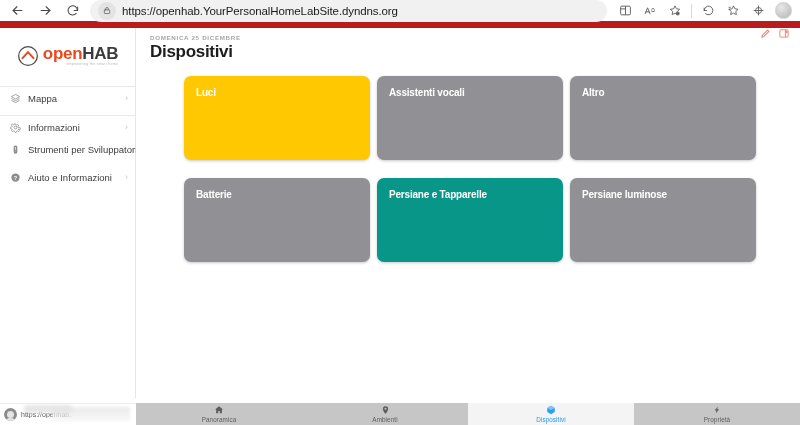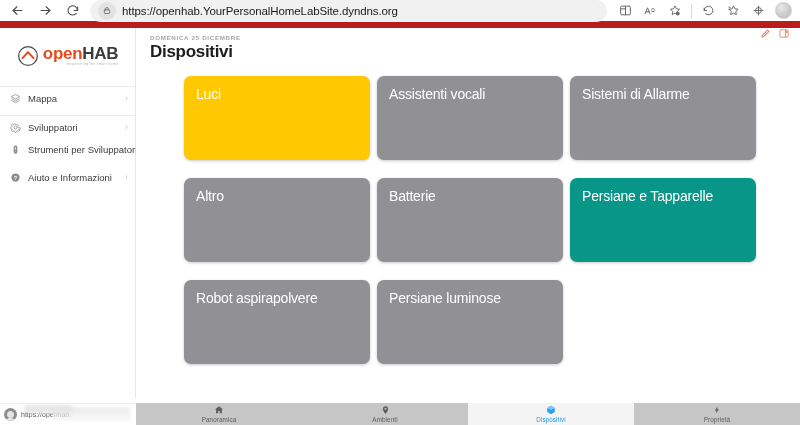--- a/index.html
+++ b/index.html
@@ -125,21 +125,21 @@
     grid-template-columns: repeat(3, 186px);
     grid-gap: 18px 7px;
   }
   .card {
     height: 84px; border-radius: 7px;
     padding: 11px 12px;
     box-shadow: 0 1px 3px rgba(0,0,0,0.22);
     cursor: pointer; position: relative;
   }
   .card-title {
-    color: #ffffff; font-size: 14px; font-weight: 400;
+    color: #ffffff; font-size: 10px; font-weight: 700;
     letter-spacing: -0.2px; line-height: 1.1;
   }
 
   
   .tabbar {
     position: absolute; left: 136px; top: 375px;
     width: 664px; height: 22px;
     background: #c6c6c6;
     display: flex;
   }
@@ -305,21 +305,21 @@
     <div class="side-divider"></div>
 
 
     <div class="side-item">
       <span class="side-ico">
         <svg width="11" height="11" viewBox="0 0 24 24" fill="none" stroke="currentColor" stroke-width="1.7">
             <circle cx="12" cy="12" r="3.2"></circle>
             <path d="M19.4 15a1.6 1.6 0 0 0 .3 1.8l.1.1a2 2 0 1 1-2.8 2.8l-.1-.1a1.6 1.6 0 0 0-2.7 1.1V21a2 2 0 1 1-4 0v-.1a1.6 1.6 0 0 0-2.8-1.1l-.1.1a2 2 0 1 1-2.8-2.8l.1-.1A1.6 1.6 0 0 0 3 15a2 2 0 1 1 0-4h.1a1.6 1.6 0 0 0 1.1-2.8l-.1-.1A2 2 0 1 1 6.9 5.3l.1.1A1.6 1.6 0 0 0 9 5.7a2 2 0 1 1 4 0 1.6 1.6 0 0 0 1.8 1l.1-.1a2 2 0 1 1 2.8 2.8l-.1.1a1.6 1.6 0 0 0 1.1 2.8H21a2 2 0 1 1 0 4h-.1a1.6 1.6 0 0 0-1.5.7z"></path>
           </svg>
       </span>
-      <span class="side-label">Sviluppatori</span>
+      <span class="side-label">Informazioni</span>
       <span class="side-chev">›</span>
     </div>
 
     <div class="side-item">
       <span class="side-ico">
         <svg width="11" height="11" viewBox="0 0 24 24" fill="#8d8d8d">
             <rect x="8" y="3" width="8" height="18" rx="3.5"></rect>
             <rect x="11.2" y="6.5" width="1.6" height="6" fill="#ffffff"></rect>
             <circle cx="12" cy="15.5" r="1" fill="#ffffff"></circle>
           </svg>
@@ -364,33 +364,27 @@
     </div>
 
     <div class="cards-grid">
       <div class="card" style="background:#FFC800">
         <div class="card-title">Luci</div>
       </div>
       <div class="card" style="background:#919195">
         <div class="card-title">Assistenti vocali</div>
       </div>
       <div class="card" style="background:#919195">
-        <div class="card-title">Sistemi di Allarme</div>
-      </div>
-      <div class="card" style="background:#919195">
         <div class="card-title">Altro</div>
       </div>
       <div class="card" style="background:#919195">
         <div class="card-title">Batterie</div>
       </div>
       <div class="card" style="background:#089688">
         <div class="card-title">Persiane e Tapparelle</div>
-      </div>
-      <div class="card" style="background:#919195">
-        <div class="card-title">Robot aspirapolvere</div>
       </div>
       <div class="card" style="background:#919195">
         <div class="card-title">Persiane luminose</div>
       </div>
     </div>
   </div>
 
   <div class="tabbar">
     <div class="tab">
       <span class="tab-ico">

